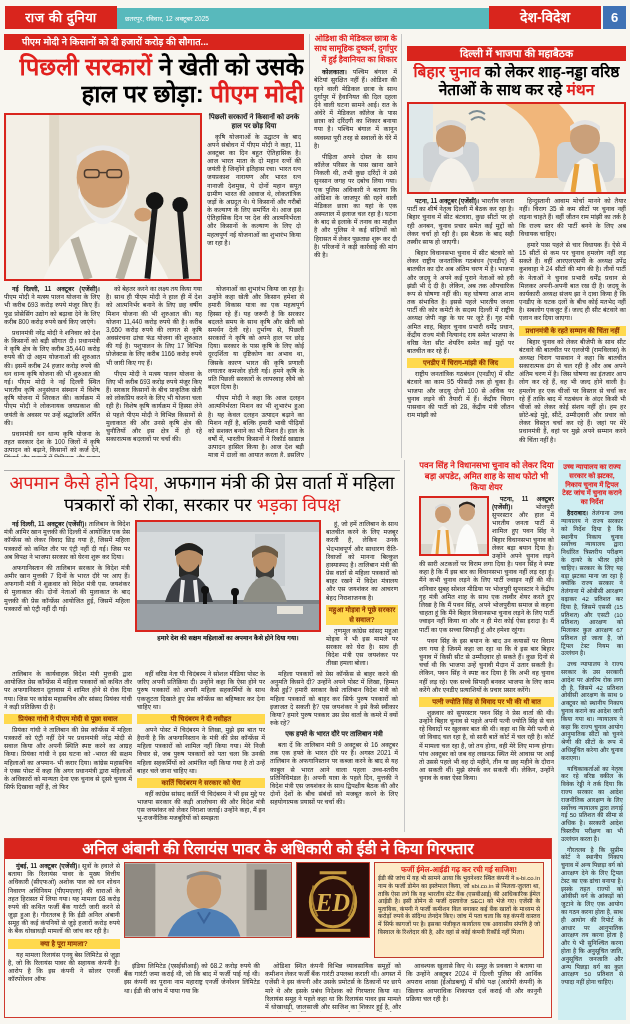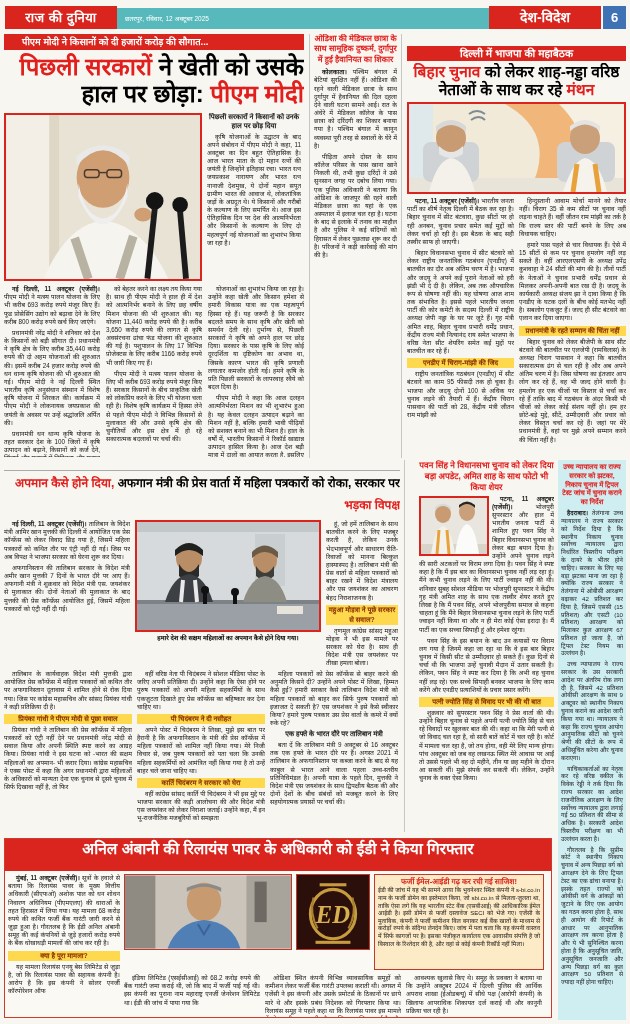--- a/index.html
+++ b/index.html
@@ -32,45 +32,45 @@
   #story-modi{left:4px;top:34px;width:300px;height:424px;}
   .modi-headline{margin-top:3px;text-align:right;font-weight:bold;font-size:24px;line-height:27px;height:57px;overflow:hidden;}
   .modi-row{display:flex;gap:5px;margin-top:3px;}
   .modi-photo{width:198px;height:168px;flex:none;}
   .modi-side{width:94px;height:168px;}
   .side-subhead{font-weight:bold;font-size:7px;line-height:1.25;text-align:center;margin-bottom:2px;}
   .modi-cols{display:flex;gap:6px;margin-top:4px;}
   .modi-cols .c{width:96px;height:172px;}
   #story-odisha{left:309px;top:34px;width:93px;height:424px;border-left:1px solid #c6c6c6;border-right:1px solid #c6c6c6;
     padding:0 4px;box-sizing:border-box;}
-  .odisha-headline{color:#e1201e;font-weight:bold;font-size:8px;line-height:1.3;text-align:center;margin-bottom:3px;}
+  .odisha-headline{color:#e1201e;font-weight:bold;font-size:8px;line-height:1.3;text-align:right;margin-bottom:3px;}
   #story-bjp{left:407px;top:46px;width:219px;height:424px;}
   .bjp-headline{text-align:center;font-weight:bold;font-size:15.5px;line-height:17.5px;height:37px;overflow:hidden;margin-top:2px;}
   .bjp-photo{width:100%;height:92px;margin-top:2px;}
   .bjp-cols{display:flex;gap:5px;margin-top:3px;}
   .bjp-cols .c{width:107px;height:268px;}
   #story-afghan{left:4px;top:470px;width:396px;height:362px;border-top:1px solid #aaa;padding-top:2px;box-sizing:border-box;}
-  .afghan-headline{text-align:right;font-weight:bold;font-size:12px;line-height:21.5px;height:44px;overflow:hidden;}
+  .afghan-headline{text-align:center;font-weight:normal;font-size:18px;line-height:21.5px;height:44px;overflow:hidden;}
   .afghan-upper{display:flex;gap:5px;margin-top:3px;height:146px;}
   .afghan-c1{width:126px;height:146px;}
   .afghan-mid{width:186px;flex:none;}
   .afghan-photo{width:186px;height:112px;}
   .afghan-caption{font-weight:bold;font-size:6.4px;line-height:1.3;text-align:center;margin-top:2px;}
   .afghan-c3{width:72px;height:146px;}
   .afghan-lower{display:flex;gap:5px;margin-top:4px;}
   .afghan-lower .c{width:128px;height:158px;}
   #story-pawan{left:404px;top:460px;width:150px;height:372px;border-left:1px solid #c6c6c6;padding-left:14px;box-sizing:border-box;}
   .pawan-headline{color:#e1201e;font-weight:bold;font-size:8.4px;line-height:1.3;text-align:center;margin-bottom:2px;}
   .pawan-photo{float:left;width:70px;height:60px;margin:1px 3px 1px 0;}
   #story-court{left:558px;top:460px;width:68px;height:560px;background:#cfeef2;padding:3px;box-sizing:border-box;}
   .court-headline{color:#e1201e;font-weight:bold;font-size:6.8px;line-height:1.3;text-align:center;margin-bottom:2px;}
   .court-body{font-size:6.1px;line-height:1.28;text-align:justify;color:#1b1b1b;overflow:hidden;height:505px;}
   .court-body p{margin:0 0 3px 0;text-indent:6px;}
   #story-ed{left:4px;top:838px;width:548px;height:180px;border:1.5px solid #cf3a2e;box-sizing:border-box;background:#fbf9f3;}
-  .ed-banner{background:#d9251d;color:#fff;font-weight:bold;font-size:15.5px;line-height:20px;height:32px;text-align:center;overflow:hidden;}
+  .ed-banner{background:#d9251d;color:#fff;font-weight:bold;font-size:15.5px;line-height:20px;height:20px;text-align:center;overflow:hidden;}
   .ed-content{display:flex;gap:4px;padding:3px;}
   .ed-c1{width:112px;height:150px;flex:none;}
   .ed-right{flex:1;}
   .ed-row1{display:flex;gap:4px;align-items:flex-start;height:98px;}
   .ed-photo-man{width:168px;height:76px;flex:none;}
   .ed-logo{width:74px;height:76px;flex:none;}
   .ed-box{width:170px;height:96px;flex:none;background:#fdeac6;border:1.5px solid #c0392b;box-sizing:border-box;padding:2px 3px;overflow:hidden;}
   .ed-box-title{color:#d9251d;font-weight:bold;font-size:7.5px;text-align:center;line-height:1.25;margin-bottom:1px;}
   .ed-box-body{font-size:6px;line-height:1.27;text-align:justify;color:#1b1b1b;}
   .ed-row2{display:flex;gap:5px;margin-top:2px;}

